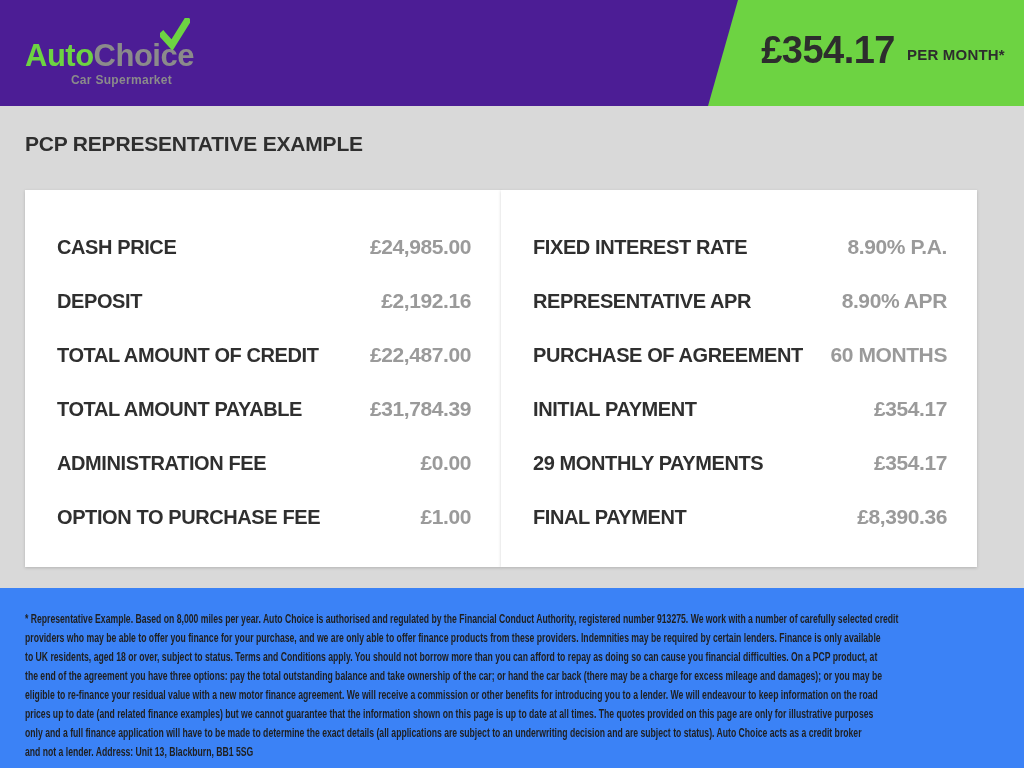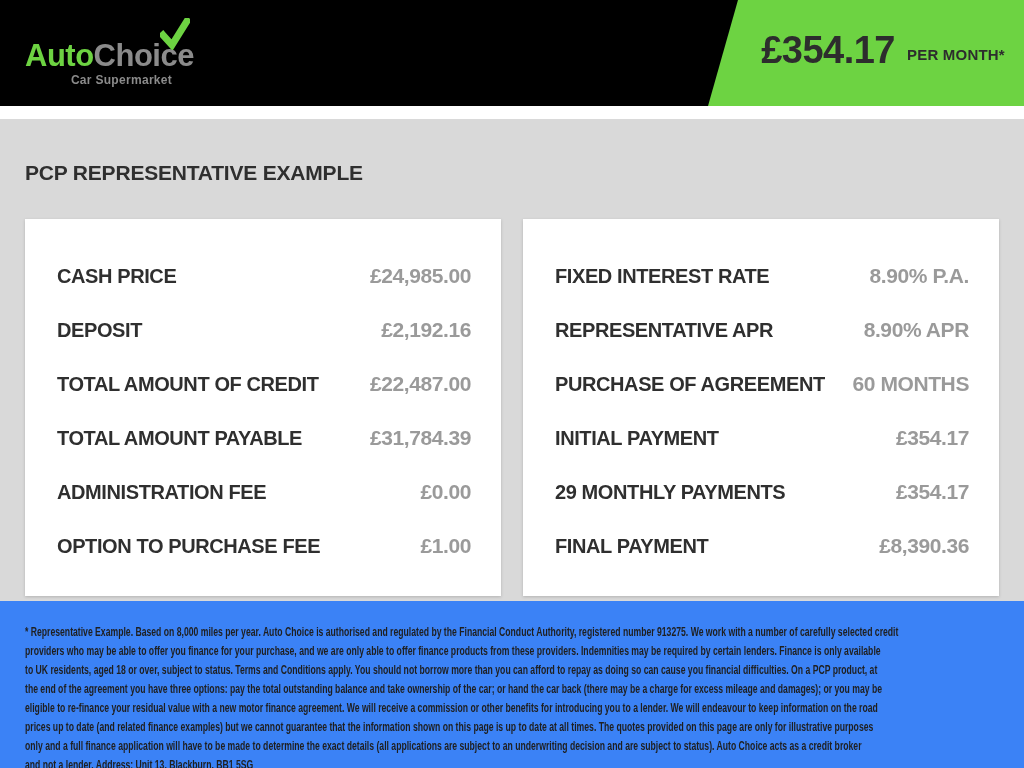--- a/index.html
+++ b/index.html
@@ -8,21 +8,21 @@
     font-family: "Liberation Sans", sans-serif;
     background: #ffffff;
     position: relative;
   }
 
   
   .header {
     position: relative;
     width: 1024px;
     height: 106px;
-    background: #000000;
+    background: #4c1d95;
     overflow: hidden;
   }
   .logo {
     position: absolute;
     left: 25px;
     top: 14px;
     width: 200px;
   }
   .logo-text {
     margin-top: 26px;
@@ -80,35 +80,33 @@
     position: relative;
     top: -3px;
     letter-spacing: 0.2px;
   }
 
   
   .main {
     width: 1024px;
     height: 482px;
     background: #d9d9d9;
-    padding-top: 40px;
-    margin-top: 13px;
+    padding-top: 24px;
   }
   .page-title {
     margin-left: 25px;
     font-size: 21px;
     font-weight: 700;
     color: #2f2f2f;
     letter-spacing: -0.2px;
     line-height: 28px;
   }
   .cards {
     display: flex;
     margin: 32px 25px 0 25px;
-    gap: 22px;
     text-align: right;
   }
   .card {
     width: 476px;
     height: 377px;
     background: #ffffff;
     box-shadow: 0 1px 3px rgba(0,0,0,0.18);
     padding: 30px 30px 0 32px;
   }
   .finance-row {

